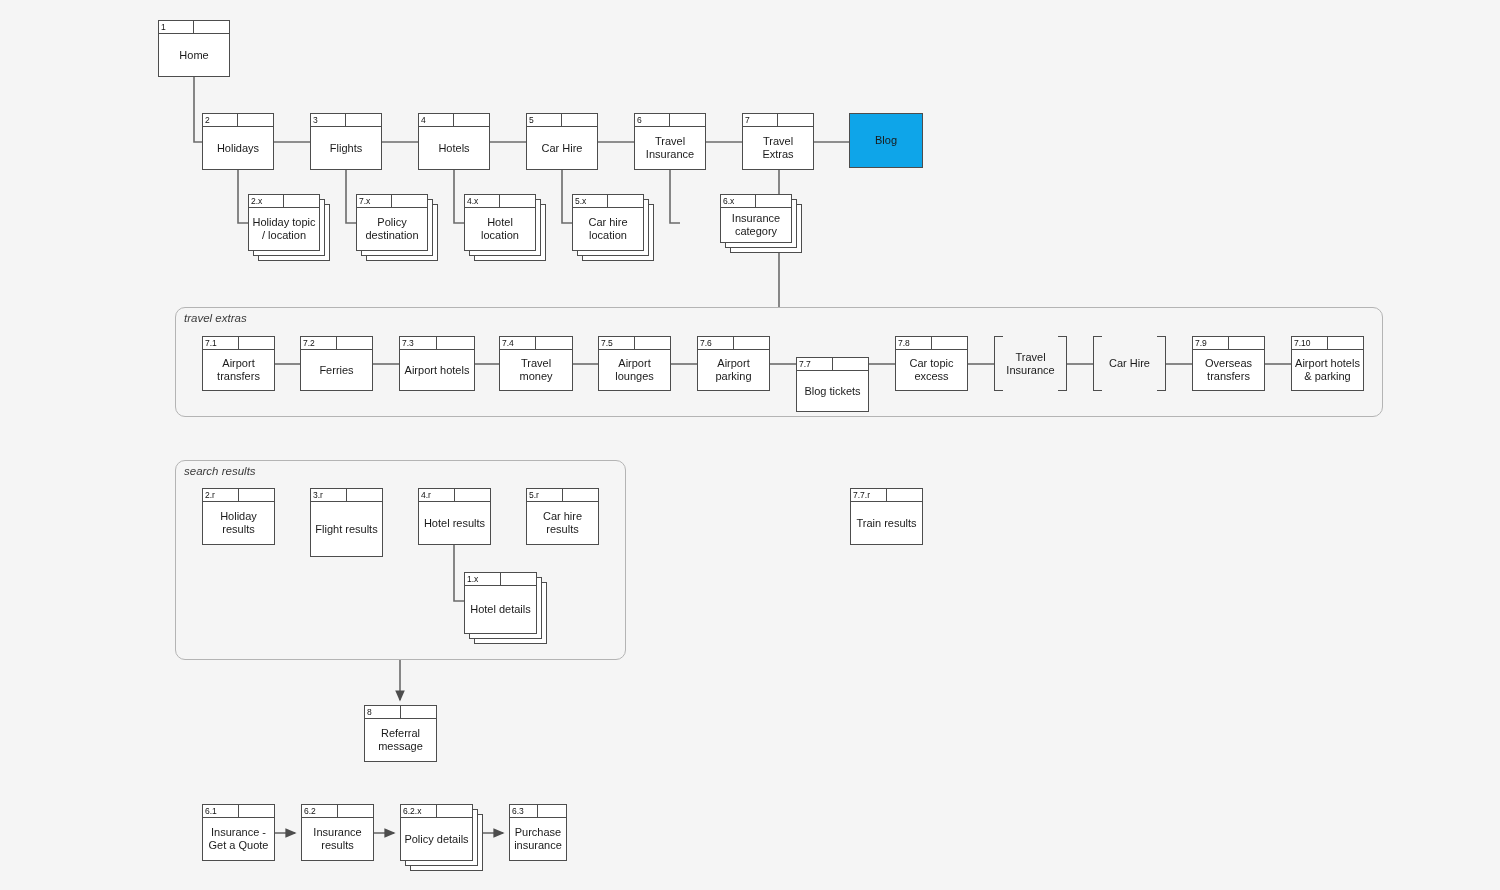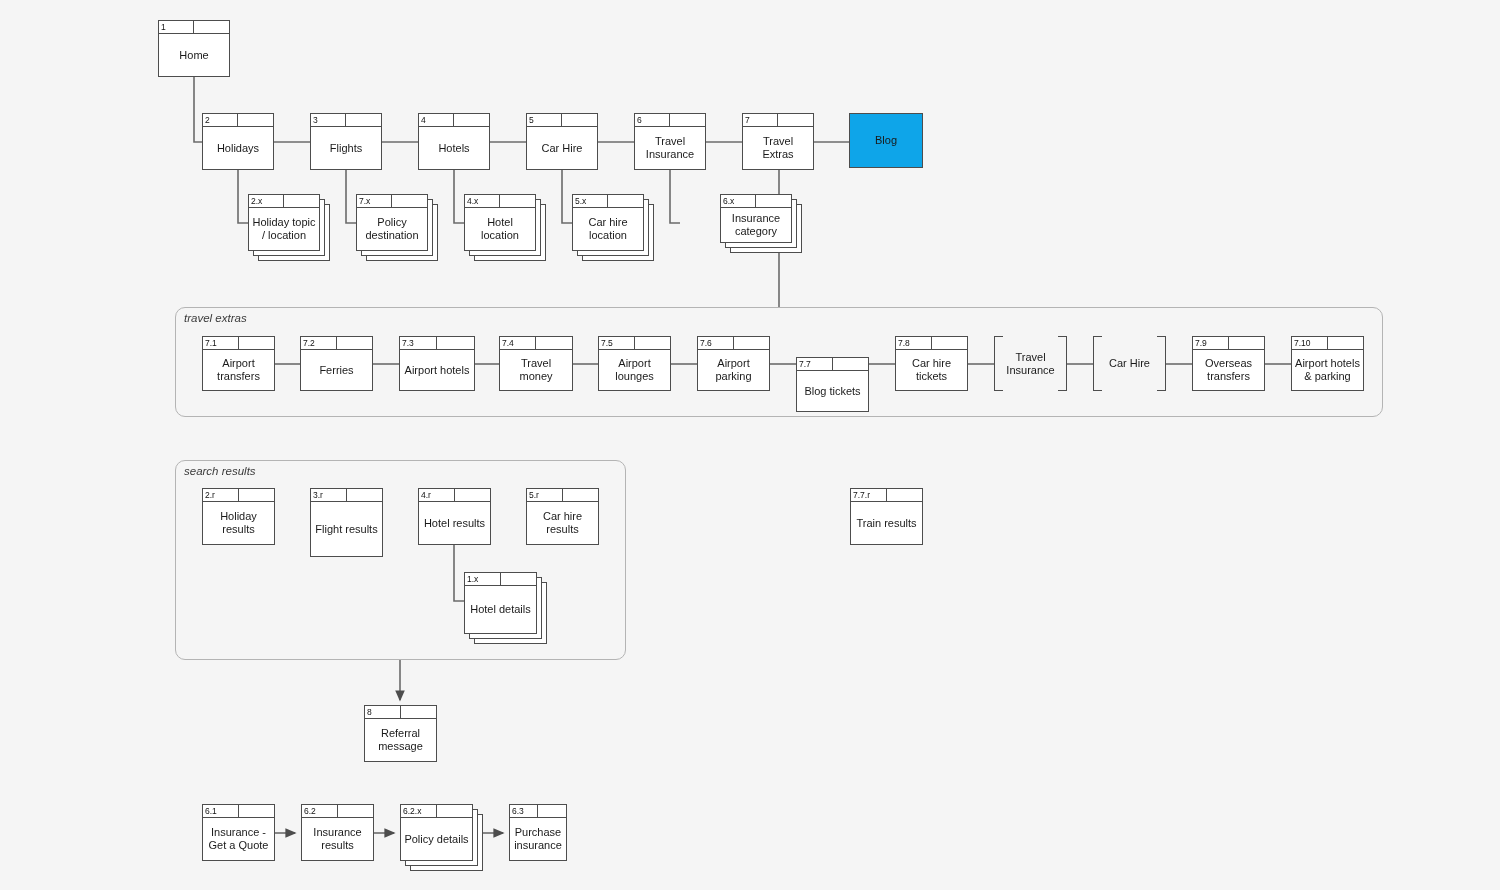--- a/index.html
+++ b/index.html
@@ -340,21 +340,21 @@
           </div>
           <div class="body">Blog tickets</div>
         </div>
       </div>
       <div class="node" style="left: 895px; top: 336px; width: 73px; height: 55px;">
         <div class="box">
           <div class="hdr">
             <div class="hdr-id">7.8</div>
             <div class="hdr-blank"></div>
           </div>
-          <div class="body">Car hire tickets</div>
+          <div class="body">Car topic excess</div>
         </div>
       </div>
       <div class="node" style="left: 994px; top: 336px; width: 73px; height: 55px;">
         <div class="bracket">
           <div class="bk l"></div>
           <div class="bk r"></div>
           <div class="bktext">Travel Insurance</div>
         </div>
       </div>
       <div class="node" style="left: 1093px; top: 336px; width: 73px; height: 55px;">

